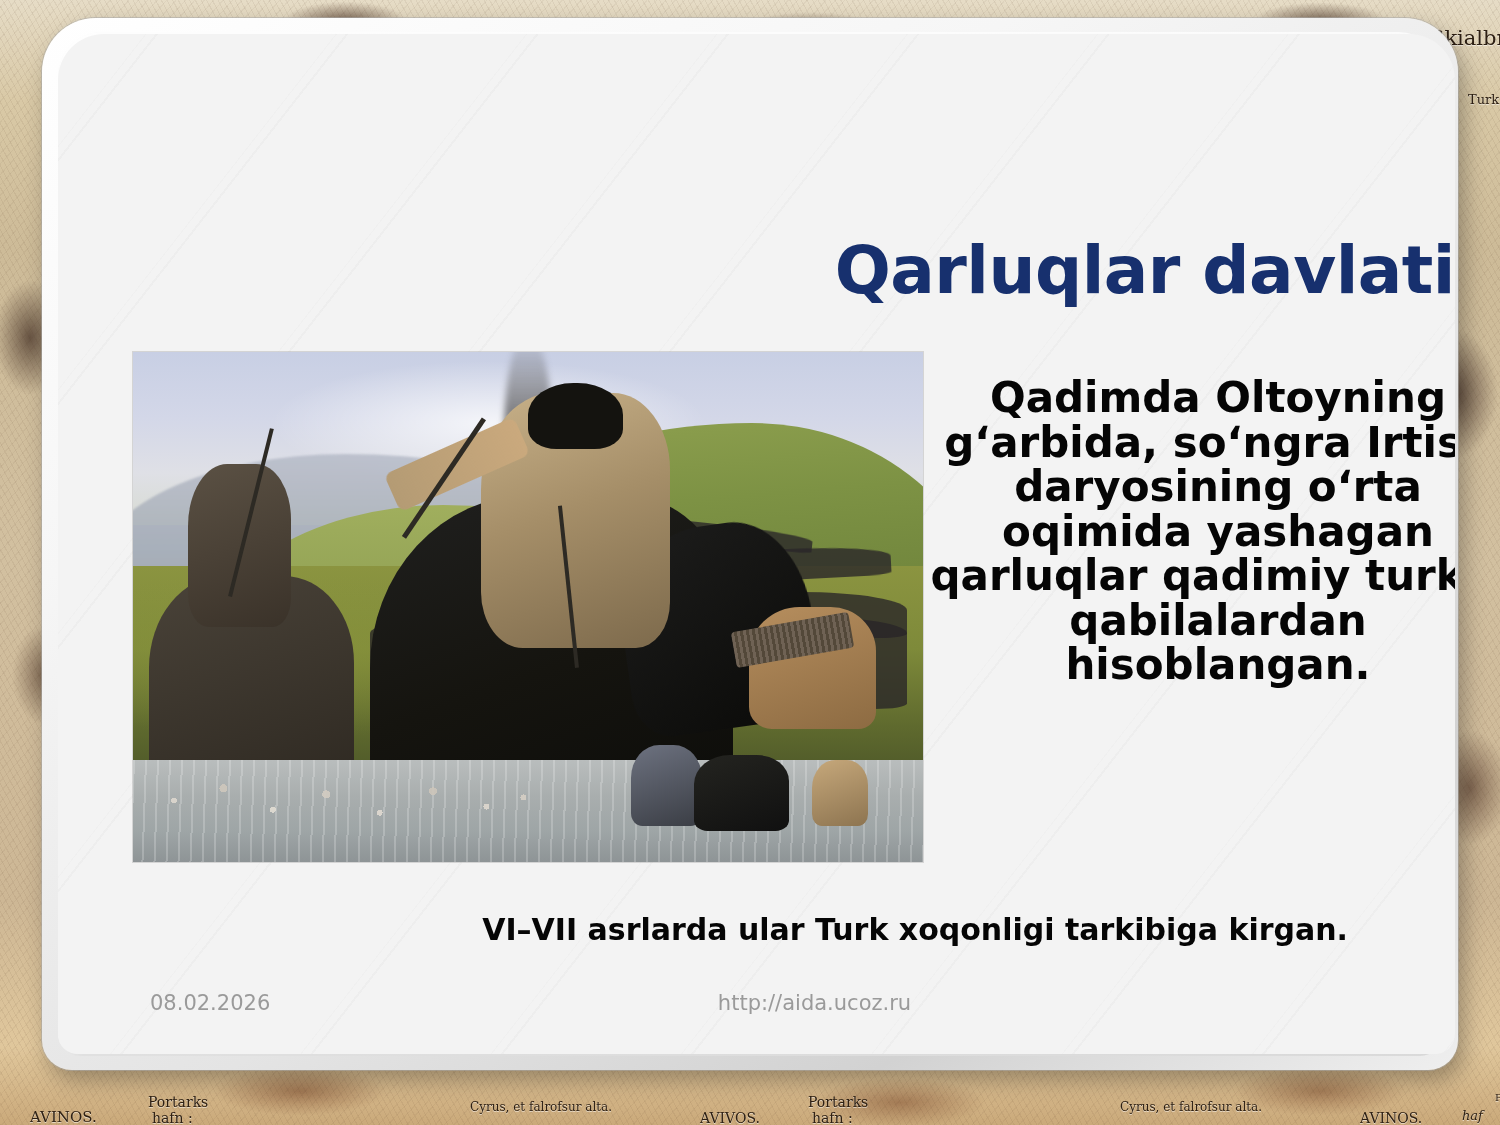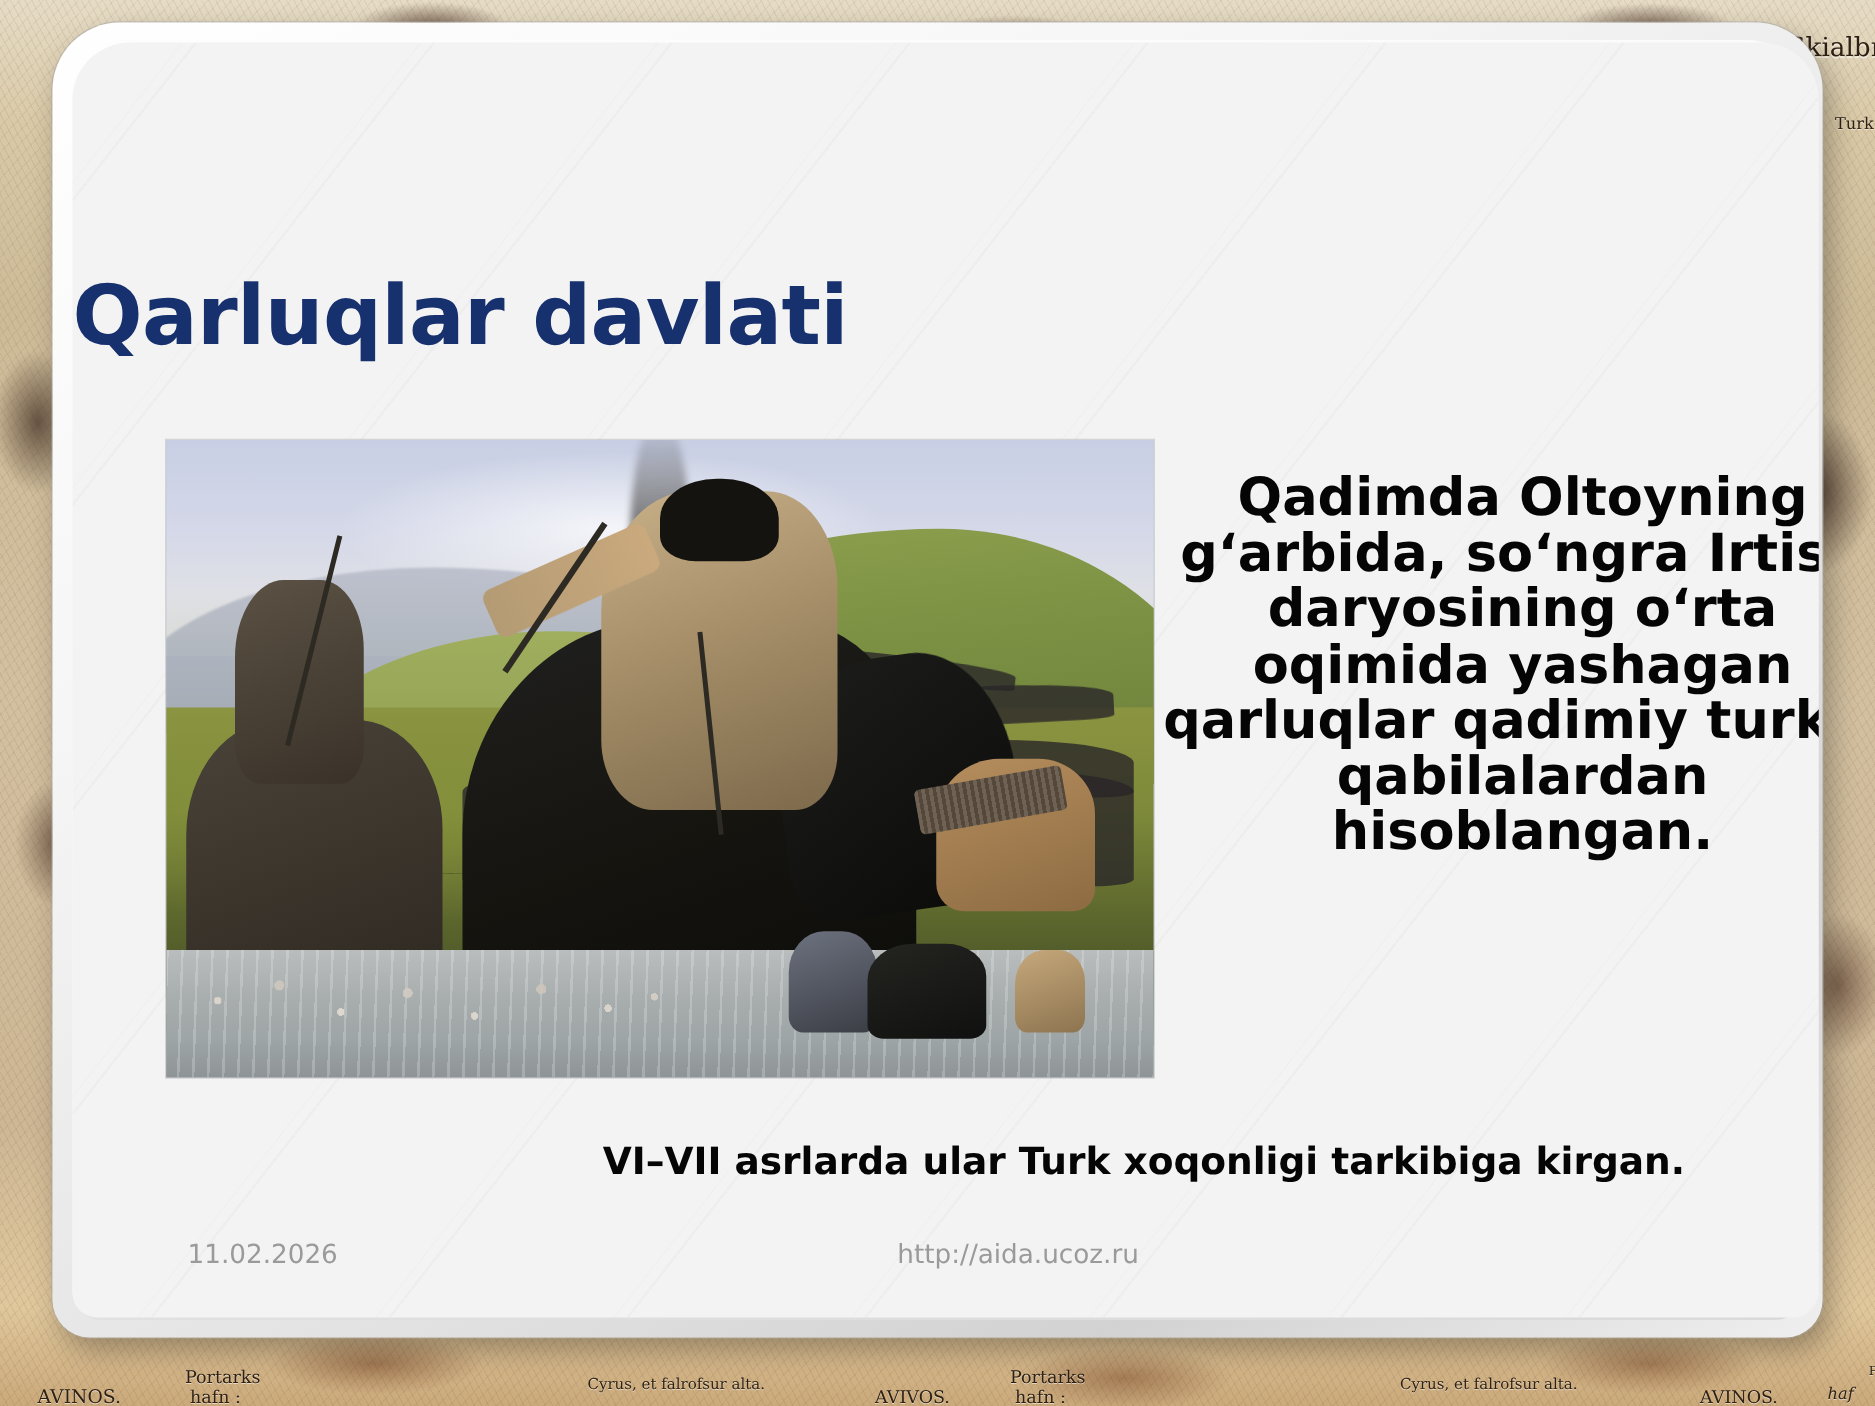--- a/index.html
+++ b/index.html
@@ -94,22 +94,22 @@
     background-image:repeating-linear-gradient(-52deg,
         rgba(150,150,150,.10) 0 2px, rgba(150,150,150,0) 2px 9px,
         rgba(160,160,160,.07) 9px 10px, rgba(160,160,160,0) 10px 150px);
     opacity:.55;
     pointer-events:none;
   }
 
   
   .title{
     position:absolute;
-    left:0; top:184px; width:100%;
-    text-align:left;
+    left:0; top:202px; width:100%;
+    text-align:right;
     font-family:"DejaVu Sans", sans-serif;
     font-size:66px;
     font-weight:bold;
     letter-spacing:-.5px;
     color:#17306e;
     line-height:1.05;
   }
 
   
   .picture{
@@ -371,19 +371,19 @@
         <div class="fig" style="left:71%;bottom:6%;width:12%;height:15%;background:linear-gradient(160deg,#242420,#101010);border-radius:38% 34% 14% 14%;"></div>
         <div class="fig" style="left:86%;bottom:7%;width:7%;height:13%;background:linear-gradient(160deg,#c6a87b,#8d7450);border-radius:42% 38% 18% 18%;"></div>
       </div>
     </div>
 
     <div class="body-text text-right">Qadimda Oltoyning gʻarbida, soʻngra Irtish daryosining oʻrta oqimida yashagan qarluqlar qadimiy turkiy qabilalardan hisoblangan.</div>
 
     <div class="body-text text-bottom">VI–VII asrlarda ular Turk xoqonligi tarkibiga kirgan.</div>
 
     <div class="footer">
-      <span class="f-date">11.02.2026</span>
+      <span class="f-date">08.02.2026</span>
       <span class="f-url">http://aida.ucoz.ru</span>
 
     </div>
 
   </div>
 </div>
 
 </body></html>

